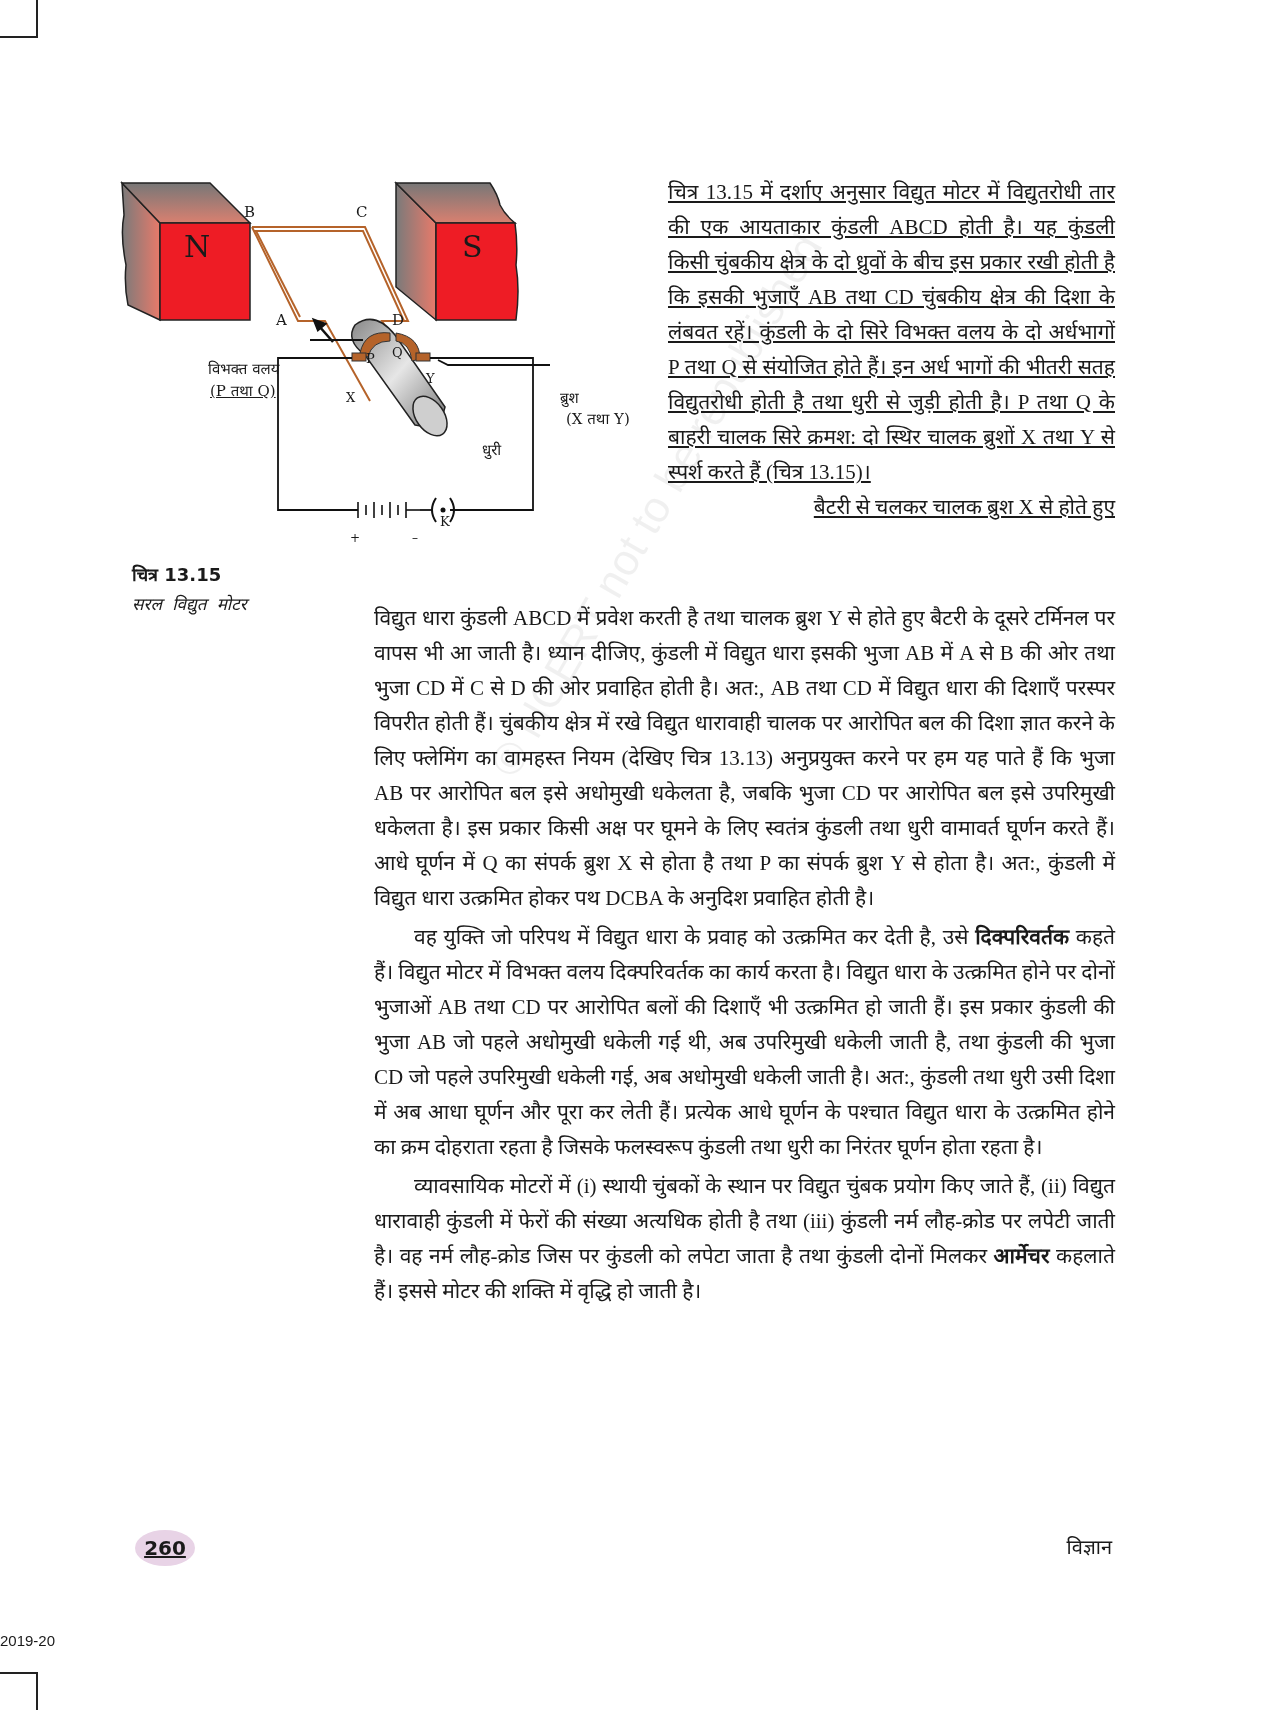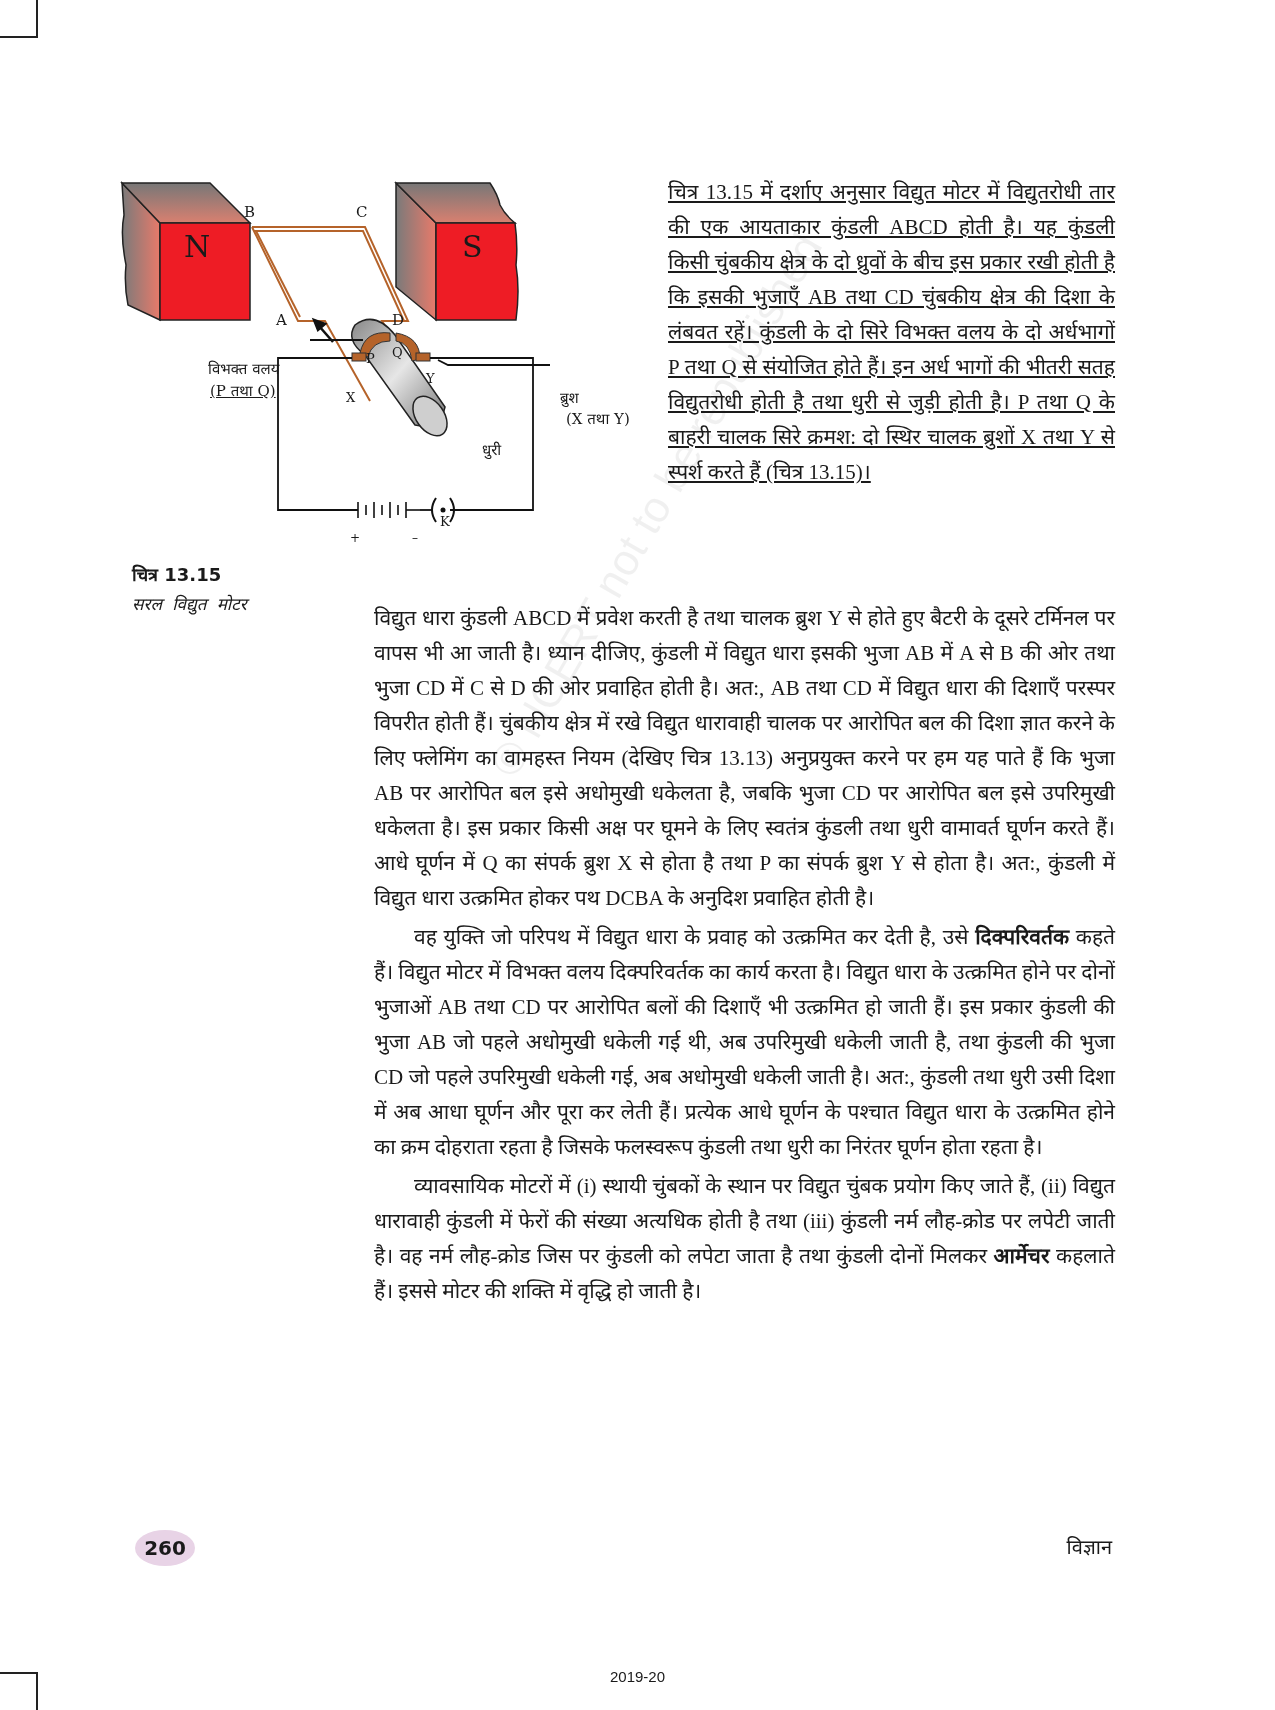--- a/index.html
+++ b/index.html
@@ -16,23 +16,23 @@
   .lbl { position:absolute; font-size:15px; font-family:"DejaVu Serif",serif; white-space:nowrap; }
   .text { position:absolute; font-size:21px; line-height:35px; text-align:justify; }
   .text p { margin:0; text-indent:0; }
   .text p.indent { text-indent:40px; }
   .col-right { left:668px; top:175px; width:447px;text-decoration:underline; }
   .col-main { left:374px; top:566px; width:741px; }
   .first-line-right { text-align:right; }
   b { font-weight:bold; }
   .page-num { position:absolute; left:135px; top:1530px; width:60px; height:36px; border-radius:50%;
               background:#e8d3e6; font-family:"DejaVu Sans",sans-serif; font-weight:bold; font-size:20px;
-              display:flex; align-items:center; justify-content:center; }
+              display:flex; align-items:center; justify-content:center;text-decoration:underline; }
   .subject { position:absolute; right:163px; top:1533px; font-family:"DejaVu Sans",sans-serif; font-size:20px; }
-  .year { position:absolute; left:0; width:1275px; top:1632px; text-align:center; font-family:"Liberation Sans",sans-serif; font-size:15px;margin-top:36px; }
+  .year { position:absolute; left:0; width:1275px; top:1632px; font-family:"Liberation Sans",sans-serif; font-size:15px; }
   .watermark { position:absolute; left:480px; top:760px; width:300px; font-size:44px; color:rgba(0,0,0,0.06);
                transform:rotate(-60deg); transform-origin:left top; white-space:nowrap; font-family:"Liberation Sans",sans-serif; }
 </style>
 </head>
 <body>
 
 <div class="crop crop-tl"></div>
 <div class="crop crop-bl"></div>
 
 <div class="watermark">© NCERT not to be republished</div>
@@ -139,20 +139,21 @@
   <span class="lbl" style="left:292px;top:356px;font-size:12px;">–</span>
 </div>
 
 <div class="fig-caption">
   <div class="num">चित्र 13.15</div>
   <div class="title">सरल विद्युत मोटर</div>
 </div>
 
 <div class="text col-right">
   <p>चित्र 13.15 में दर्शाए अनुसार विद्युत मोटर में विद्युतरोधी तार की एक आयताकार कुंडली ABCD होती है। यह कुंडली किसी चुंबकीय क्षेत्र के दो ध्रुवों के बीच इस प्रकार रखी होती है कि इसकी भुजाएँ AB तथा CD चुंबकीय क्षेत्र की दिशा के लंबवत रहें। कुंडली के दो सिरे विभक्त वलय के दो अर्धभागों P तथा Q से संयोजित होते हैं। इन अर्ध भागों की भीतरी सतह विद्युतरोधी होती है तथा धुरी से जुड़ी होती है। P तथा Q के बाहरी चालक सिरे क्रमश: दो स्थिर चालक ब्रुशों X तथा Y से स्पर्श करते हैं (चित्र 13.15)।</p>
+  <p class="first-line-right">बैटरी से चलकर चालक ब्रुश X से होते हुए</p>
 </div>
 
 <div class="text col-main" style="top:566px;">
   <p style="margin-top:35px;">विद्युत धारा कुंडली ABCD में प्रवेश करती है तथा चालक ब्रुश Y से होते हुए बैटरी के दूसरे टर्मिनल पर वापस भी आ जाती है। ध्यान दीजिए, कुंडली में विद्युत धारा इसकी भुजा AB में A से B की ओर तथा भुजा CD में C से D की ओर प्रवाहित होती है। अत:, AB तथा CD में विद्युत धारा की दिशाएँ परस्पर विपरीत होती हैं। चुंबकीय क्षेत्र में रखे विद्युत धारावाही चालक पर आरोपित बल की दिशा ज्ञात करने के लिए फ्लेमिंग का वामहस्त नियम (देखिए चित्र 13.13) अनुप्रयुक्त करने पर हम यह पाते हैं कि भुजा AB पर आरोपित बल इसे अधोमुखी धकेलता है, जबकि भुजा CD पर आरोपित बल इसे उपरिमुखी धकेलता है। इस प्रकार किसी अक्ष पर घूमने के लिए स्वतंत्र कुंडली तथा धुरी वामावर्त घूर्णन करते हैं। आधे घूर्णन में Q का संपर्क ब्रुश X से होता है तथा P का संपर्क ब्रुश Y से होता है। अत:, कुंडली में विद्युत धारा उत्क्रमित होकर पथ DCBA के अनुदिश प्रवाहित होती है।</p>
   <p class="indent" style="margin-top:4px;">
     <span>वह युक्ति जो परिपथ में विद्युत धारा के प्रवाह को उत्क्रमित कर देती है, उसे</span>
     <b>दिक्परिवर्तक</b>
     <span>कहते हैं। विद्युत मोटर में विभक्त वलय दिक्परिवर्तक का कार्य करता है। विद्युत धारा के उत्क्रमित होने पर दोनों भुजाओं AB तथा CD पर आरोपित बलों की दिशाएँ भी उत्क्रमित हो जाती हैं। इस प्रकार कुंडली की भुजा AB जो पहले अधोमुखी धकेली गई थी, अब उपरिमुखी धकेली जाती है, तथा कुंडली की भुजा CD जो पहले उपरिमुखी धकेली गई, अब अधोमुखी धकेली जाती है। अत:, कुंडली तथा धुरी उसी दिशा में अब आधा घूर्णन और पूरा कर लेती हैं। प्रत्येक आधे घूर्णन के पश्चात विद्युत धारा के उत्क्रमित होने का क्रम दोहराता रहता है जिसके फलस्वरूप कुंडली तथा धुरी का निरंतर घूर्णन होता रहता है।</span>
   </p>
   <p class="indent" style="margin-top:4px;">

